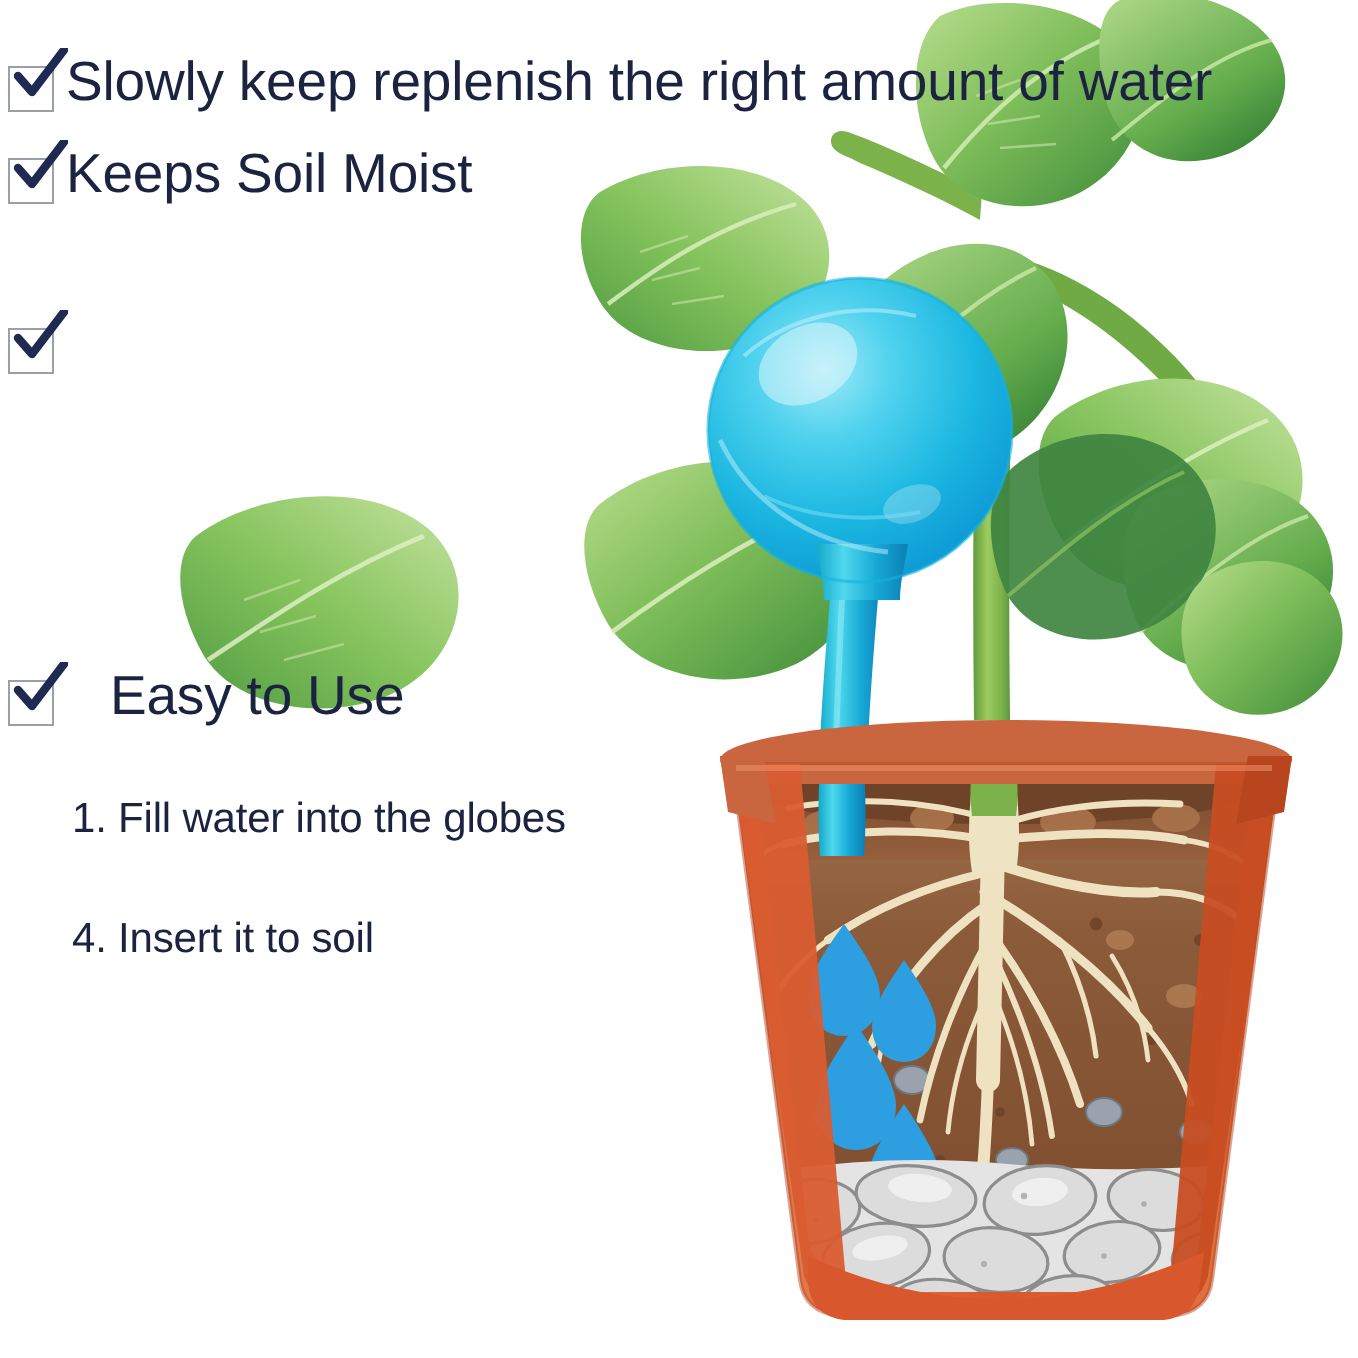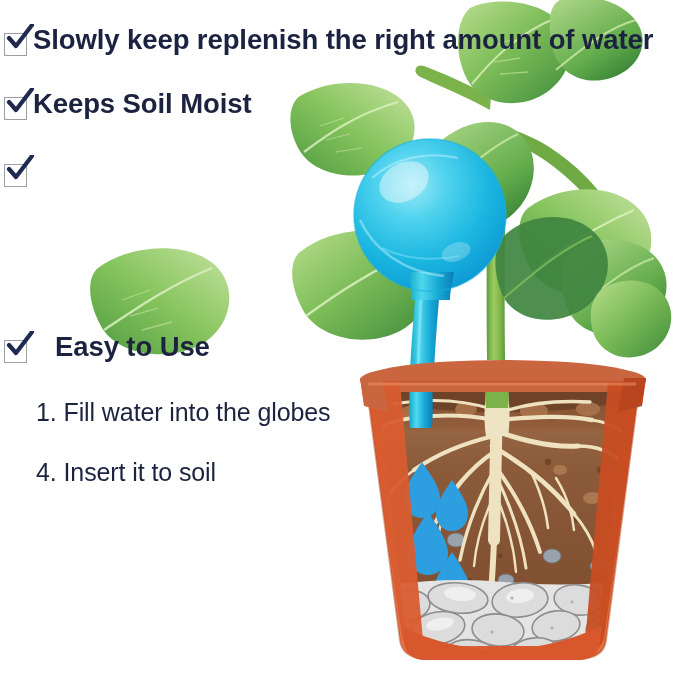--- a/index.html
+++ b/index.html
@@ -14,23 +14,22 @@
 
   
   #art{position:absolute;left:0;top:0;width:679px;height:679px;}
 
   
   #text-layer{position:absolute;left:0;top:0;width:679px;height:679px;}
 
   .feature-row{
     position:absolute;
     display:flex;
-    align-items:flex-start;
+    align-items:center;
     white-space:nowrap;
-    font-weight:bold;
   }
   .checkbox{
     position:relative;
     width:21px;height:21px;
     border:1.6px solid #9a9fa8;
     background:rgba(255,255,255,0.0);
     flex:0 0 auto;
     margin-top:7px;
   }
   .checkbox .tick{
@@ -41,29 +40,29 @@
   }
   .feature-label{
     font-size:27.5px;
     line-height:1;
     color:#1b2340;
     margin-left:6px;
     letter-spacing:-0.1px;
   }
   .step-row{
     position:absolute;
-    font-size:25px;
+    font-size:21px;
     color:#1b2340;
     white-space:nowrap;
     letter-spacing:-0.1px;
   }
 
   
   #row-0{left:4px;  top:26px;}
-  #row-1{left:4px;  top:90px;}
+  #row-1{left:4px;  top:72px;}
   #row-2{left:4px;  top:157px;}
   #row-3{left:4px;  top:333px;}
   #row-3 .feature-label{margin-left:28px;}
   #step-0{left:36px; top:398px;}
   #step-1{left:36px; top:458px;}
 </style>
 </head>
 <body>
 
 <div id="stage">

